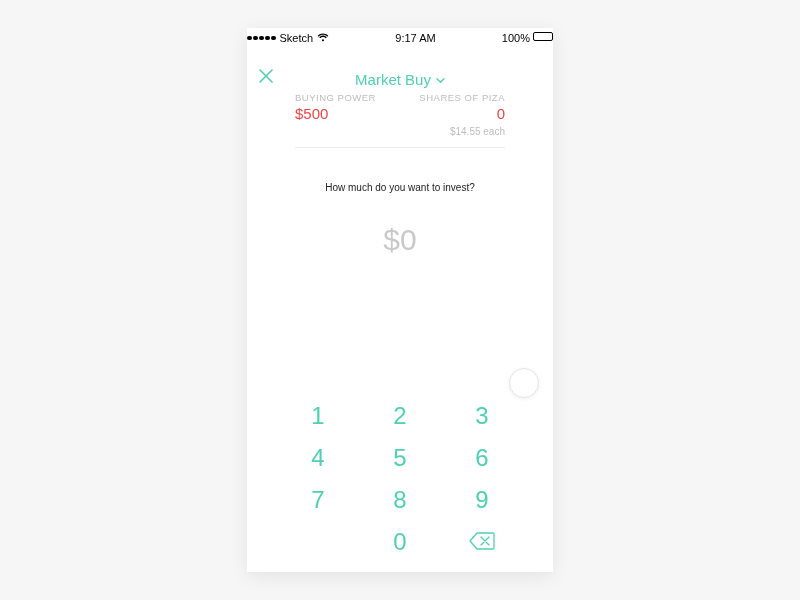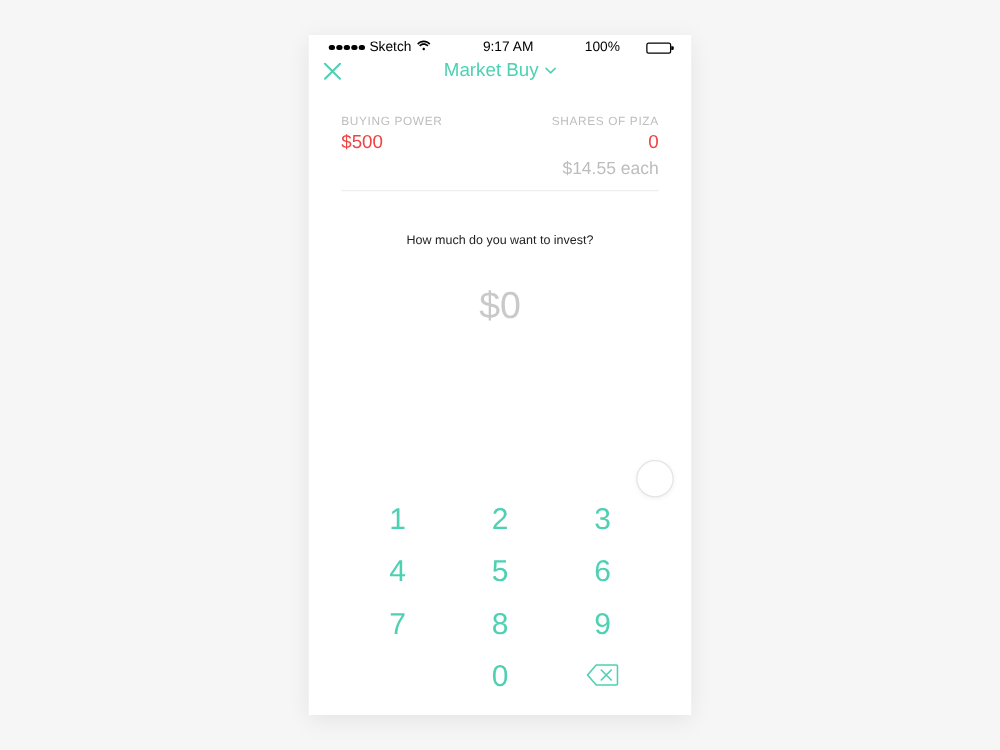--- a/index.html
+++ b/index.html
@@ -20,44 +20,44 @@
     display: flex;
     flex-direction: column;
     overflow: hidden;
   }
   
   .status-bar {
     height: 20px;
     display: flex;
     align-items: center;
     justify-content: space-between;
-    padding: 0 16px;
+    padding: 0 0;
     font-size: 11px;
     font-weight: 500;
     color: #000;
   }
   .status-left { display: flex; align-items: center; gap: 4px; }
   .dots { display: flex; gap: 1.5px; }
   .dot { width: 4.5px; height: 4.5px; border-radius: 50%; background: #000; }
   .wifi { font-size: 11px; }
-  .status-right { display: flex; align-items: center; gap: 21px; }
+  .status-right { display: flex; align-items: flex-start; gap: 3px; }
   .battery {
     width: 20px; height: 9px; border: 1px solid #000; border-radius: 2px;
     position: relative;
   }
   .battery::after {
     content: ""; position: absolute; right: -3px; top: 2px;
     width: 2px; height: 3px; background: #000; border-radius: 0 1px 1px 0;
   }
   .battery-fill { background:#000; height:100%; width:100%; }
   
   .nav {
     height: 40px;
     display: flex;
-    align-items: flex-start;
+    align-items: flex-end;
     position: relative;
   }
   .close-x {
     position: absolute; left: 12px;
     font-size: 18px; font-weight: 300;
   }
   .nav-title {
     margin: 0 auto;
     display: flex; align-items: center; gap: 5px;
     font-size: 15px; font-weight: 400;
@@ -67,26 +67,26 @@
   }
   
   .info {
     padding: 4px 18px 10px;
     display: flex;
     justify-content: space-between;
     border-bottom: 1px solid #eee;
     margin: 0 18px 0;
     padding-left:0; padding-right:0;
   }
-  .info-wrap { padding: 0 8px; }
+  .info-wrap { padding: 0 30px; }
   .info-col { display:flex; flex-direction:column; }
   .info-col.right { align-items:flex-end;margin-left:12px; }
   .info-label { font-size: 9.5px; letter-spacing: 0.5px; color: #bdbdbd; }
   .info-value { font-size: 15px; color:#ef4444; margin-top:2px; }
-  .info-sub { font-size: 14px; color:#bdbdbd; margin-top:4px; }
+  .info-sub { font-size: 10px; color:#bdbdbd; margin-top:4px; }
   
   .prompt {
     text-align:center;
     font-size: 10px;
     color:#222;
     margin-top: 34px;
   }
   .amount {
     text-align:center;
     font-size: 30px;

